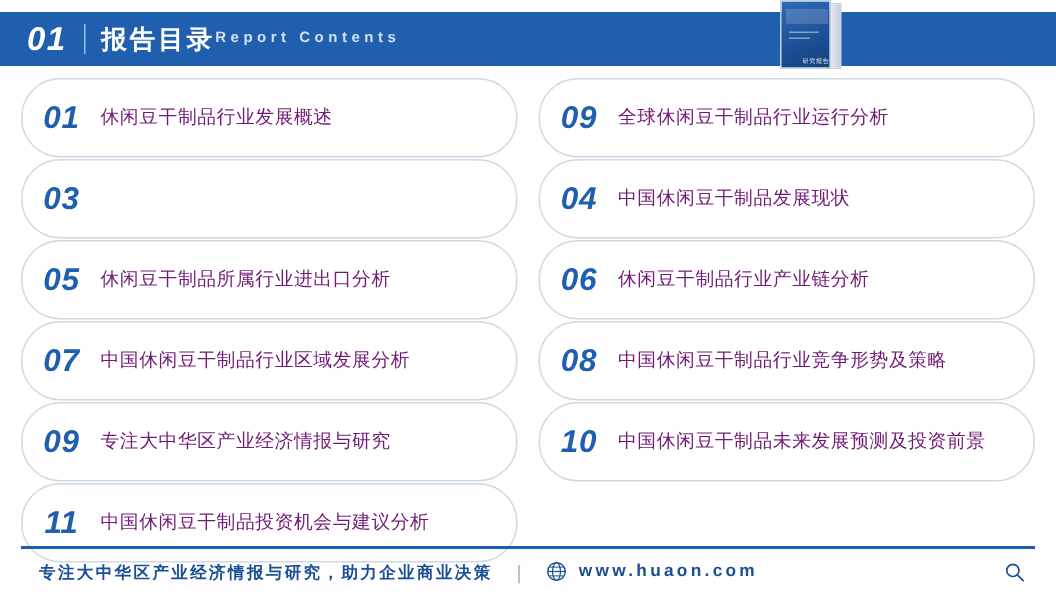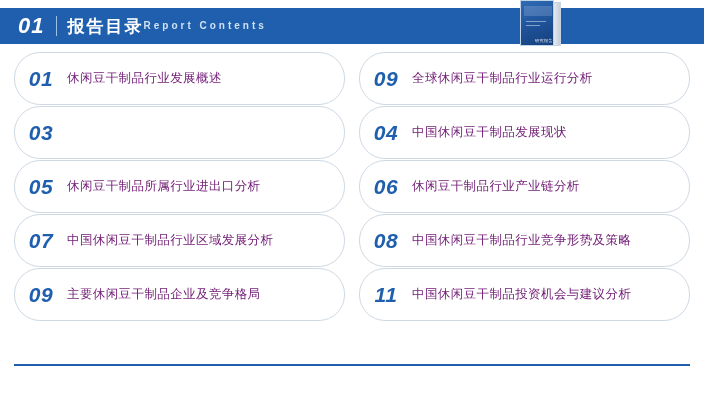--- a/index.html
+++ b/index.html
@@ -229,25 +229,45 @@
       <span class="item-num">07</span>
       <span class="item-text">中国休闲豆干制品行业区域发展分析</span>
     </div>
     <div class="item">
       <span class="item-num">08</span>
       <span class="item-text">中国休闲豆干制品行业竞争形势及策略</span>
     </div>
 
     <div class="item">
       <span class="item-num">09</span>
-      <span class="item-text">主要休闲豆干制品企业及竞争格局</span>
+      <span class="item-text">专注大中华区产业经济情报与研究</span>
+    </div>
+    <div class="item">
+      <span class="item-num">10</span>
+      <span class="item-text">中国休闲豆干制品未来发展预测及投资前景</span>
     </div>
 
     <div class="item">
       <span class="item-num">11</span>
       <span class="item-text">中国休闲豆干制品投资机会与建议分析</span>
     </div>
 
   </div>
 
   <div class="footer-rule"></div>
+  <div class="footer">
+    <span class="footer-slogan">专注大中华区产业经济情报与研究，助力企业商业决策</span>
+    <span class="footer-sep">|</span>
+    <svg class="globe-icon" viewBox="0 0 24 24">
+      <circle cx="12" cy="12" r="10" fill="none" stroke="#1a4f95" stroke-width="1.6"></circle>
+      <ellipse cx="12" cy="12" rx="4.5" ry="10" fill="none" stroke="#1a4f95" stroke-width="1.4"></ellipse>
+      <line x1="2" y1="12" x2="22" y2="12" stroke="#1a4f95" stroke-width="1.4"></line>
+      <line x1="3.5" y1="7" x2="20.5" y2="7" stroke="#1a4f95" stroke-width="1.1"></line>
+      <line x1="3.5" y1="17" x2="20.5" y2="17" stroke="#1a4f95" stroke-width="1.1"></line>
+    </svg>
+    <span class="footer-url">www.huaon.com</span>
+    <svg class="search-icon" viewBox="0 0 24 24">
+      <circle cx="10" cy="10" r="6.5" fill="none" stroke="#1a4f95" stroke-width="1.8"></circle>
+      <line x1="15" y1="15" x2="21" y2="21" stroke="#1a4f95" stroke-width="1.8" stroke-linecap="round"></line>
+    </svg>
+  </div>
 
 </div>
 
 </body></html>

